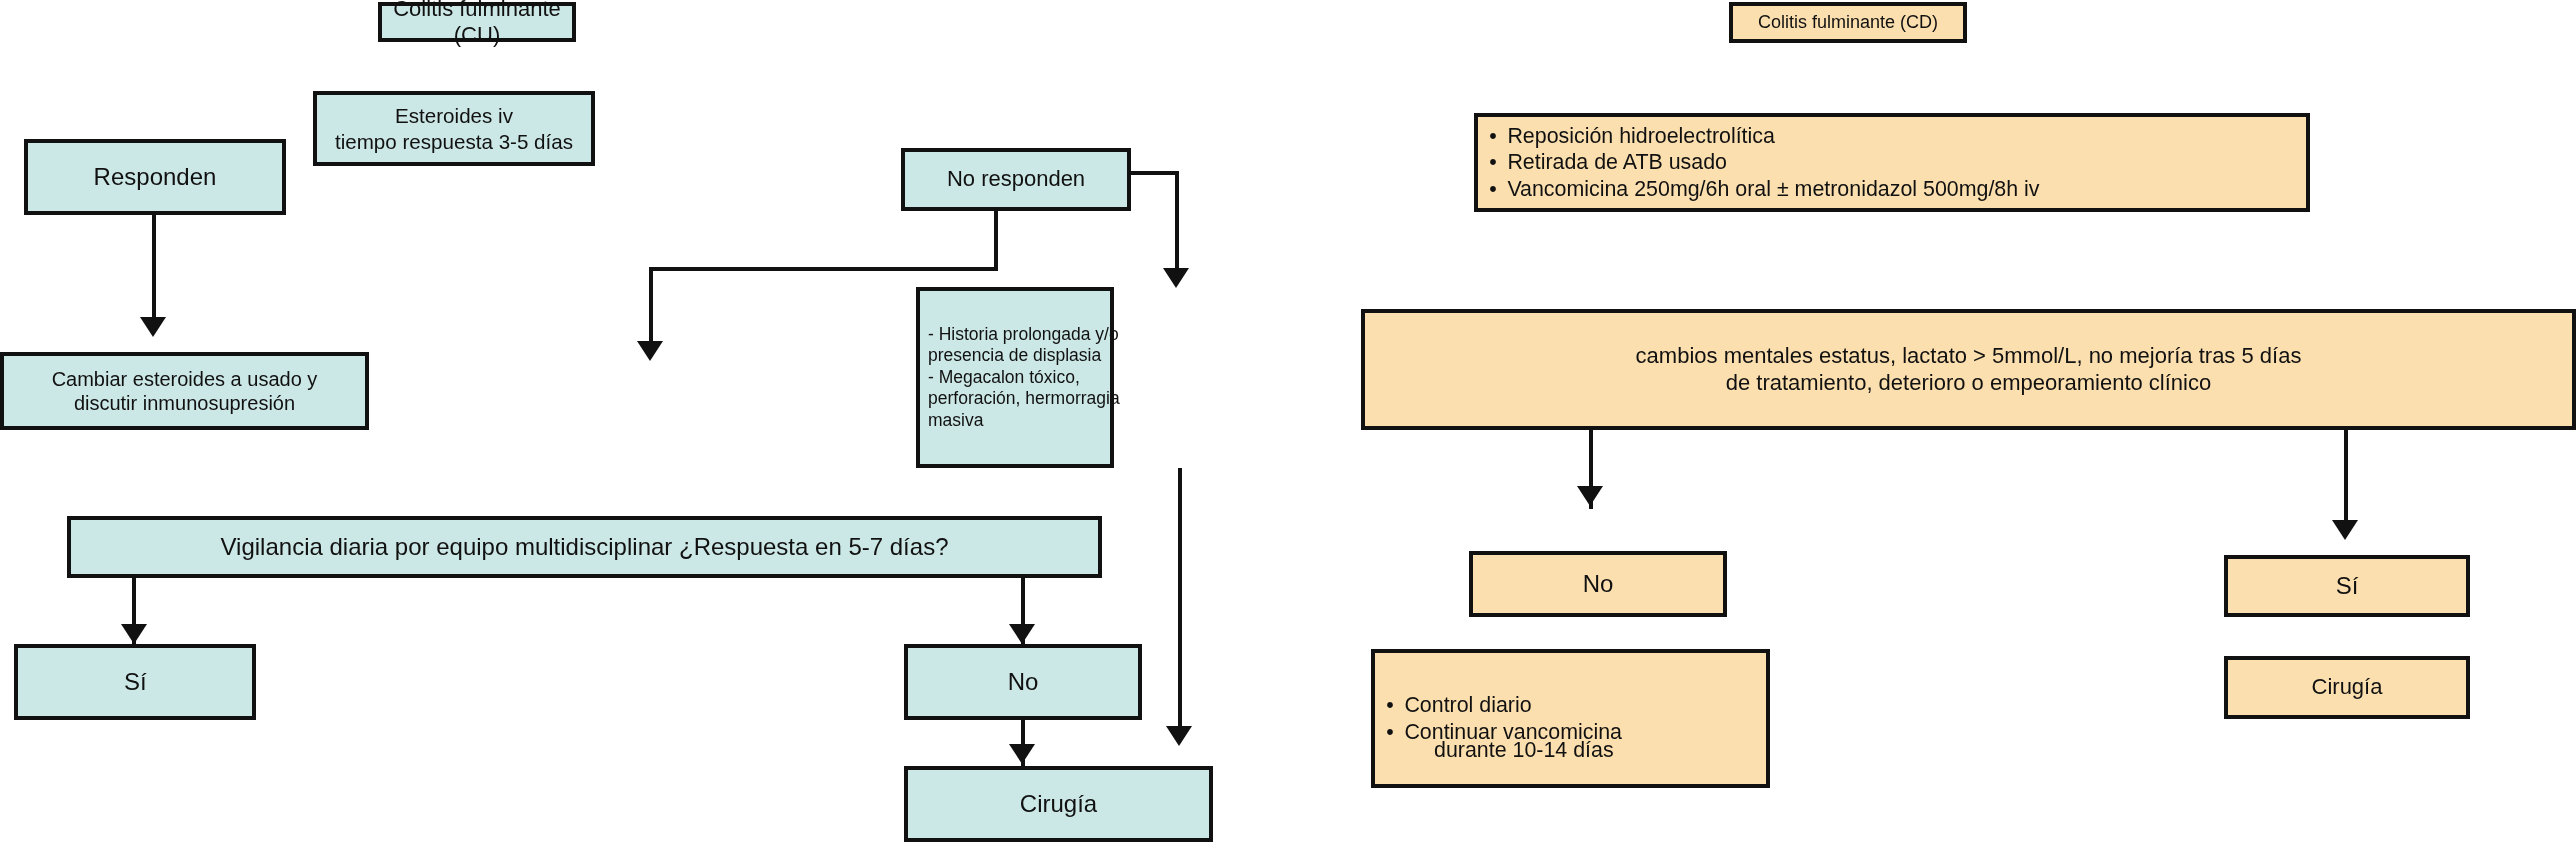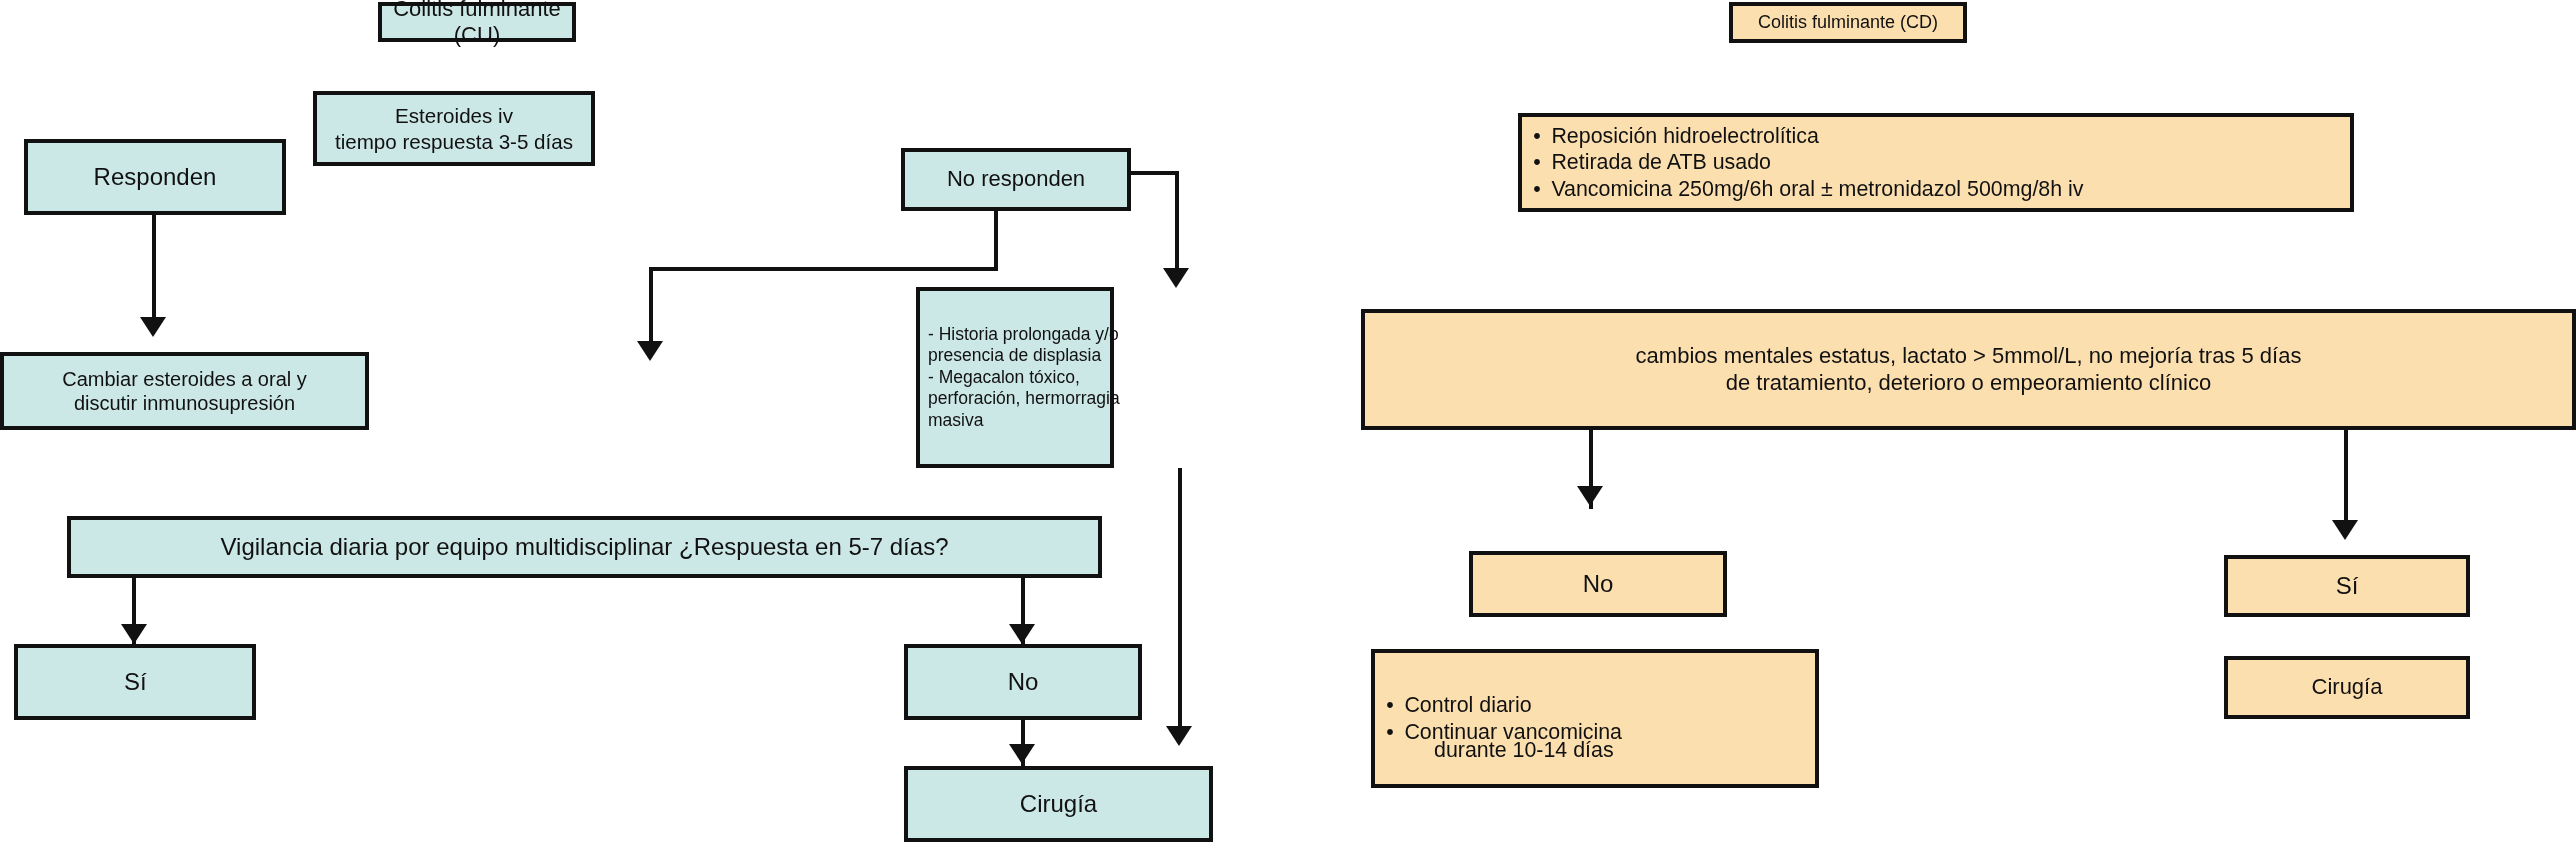--- a/index.html
+++ b/index.html
@@ -87,21 +87,21 @@
   </div>
 
   <div class="node cu" style="left:901px; top:148px; width:230px; height:63px; font-size:22px;">
     <span class="txt">No responden</span>
   </div>
 
   <div class="conn vline" style="left:152px; top:215px; height:107px;"></div>
   <div class="arrow" style="left:140px; top:317px;"></div>
 
   <div class="node cu" style="left:0px; top:352px; width:369px; height:78px; font-size:20px; flex-direction:column;">
-    <span class="txt">Cambiar esteroides a oral y</span>
+    <span class="txt">Cambiar esteroides a usado y</span>
     <span class="txt">discutir inmunosupresión</span>
   </div>
 
   <div class="conn vline" style="left:994px; top:211px; height:60px;"></div>
   <div class="conn hline" style="left:649px; top:267px; width:349px;"></div>
   <div class="conn vline" style="left:649px; top:267px; height:79px;"></div>
   <div class="arrow" style="left:637px; top:341px;"></div>
 
   <div class="conn hline" style="left:1131px; top:171px; width:48px;"></div>
   <div class="conn vline" style="left:1175px; top:171px; height:103px;"></div>
@@ -143,41 +143,41 @@
   <div class="arrow" style="left:1166px; top:726px;"></div>
 
   <div class="node cu" style="left:904px; top:766px; width:309px; height:76px; font-size:24px;">
     <span class="txt">Cirugía</span>
   </div>
 
   <div class="node cd" style="left:1729px; top:2.4px; width:238px; height:41px; font-size:18px;justify-content:center;">
     <span class="txt">Colitis fulminante (CD)</span>
   </div>
 
-  <div class="node cd left-align" style="left:1474px; top:113px; width:836px; height:99px; font-size:21.4px;margin-left:44px;">
+  <div class="node cd left-align" style="left:1474px; top:113px; width:836px; height:99px; font-size:21.4px;">
     <ul class="bullets">
       <li>Reposición hidroelectrolítica</li>
       <li>Retirada de ATB usado</li>
       <li>Vancomicina 250mg/6h oral ± metronidazol 500mg/8h iv</li>
     </ul>
   </div>
 
   <div class="node cd" style="left:1361px; top:309px; width:1215px; height:121px; font-size:22px; flex-direction:column;">
     <span class="txt">cambios mentales estatus, lactato &gt; 5mmol/L, no mejoría tras 5 días</span>
     <span class="txt">de tratamiento, deterioro o empeoramiento clínico</span>
   </div>
 
   <div class="conn vline" style="left:1589px; top:430px; height:79px;"></div>
   <div class="arrow" style="left:1577px; top:486px;"></div>
 
   <div class="node cd" style="left:1469px; top:551px; width:258px; height:66px; font-size:24px;">
     <span class="txt">No</span>
   </div>
 
-  <div class="node cd left-align" style="left:1371px; top:649px; width:448px; height:139px; font-size:21.4px;">
+  <div class="node cd left-align" style="left:1371px; top:649px; width:399px; height:139px; font-size:21.4px;">
     <ul class="bullets">
       <li>Control diario</li>
       <li>Continuar vancomicina</li>
     </ul>
   </div>
   <div style="position:absolute; left:1434px; top:738px; font-size:21.4px; color:#111111; white-space:nowrap;">durante 10-14 días</div>
 
   <div class="conn vline" style="left:2344px; top:430px; height:97px;"></div>
   <div class="arrow" style="left:2332px; top:520px;"></div>
 

